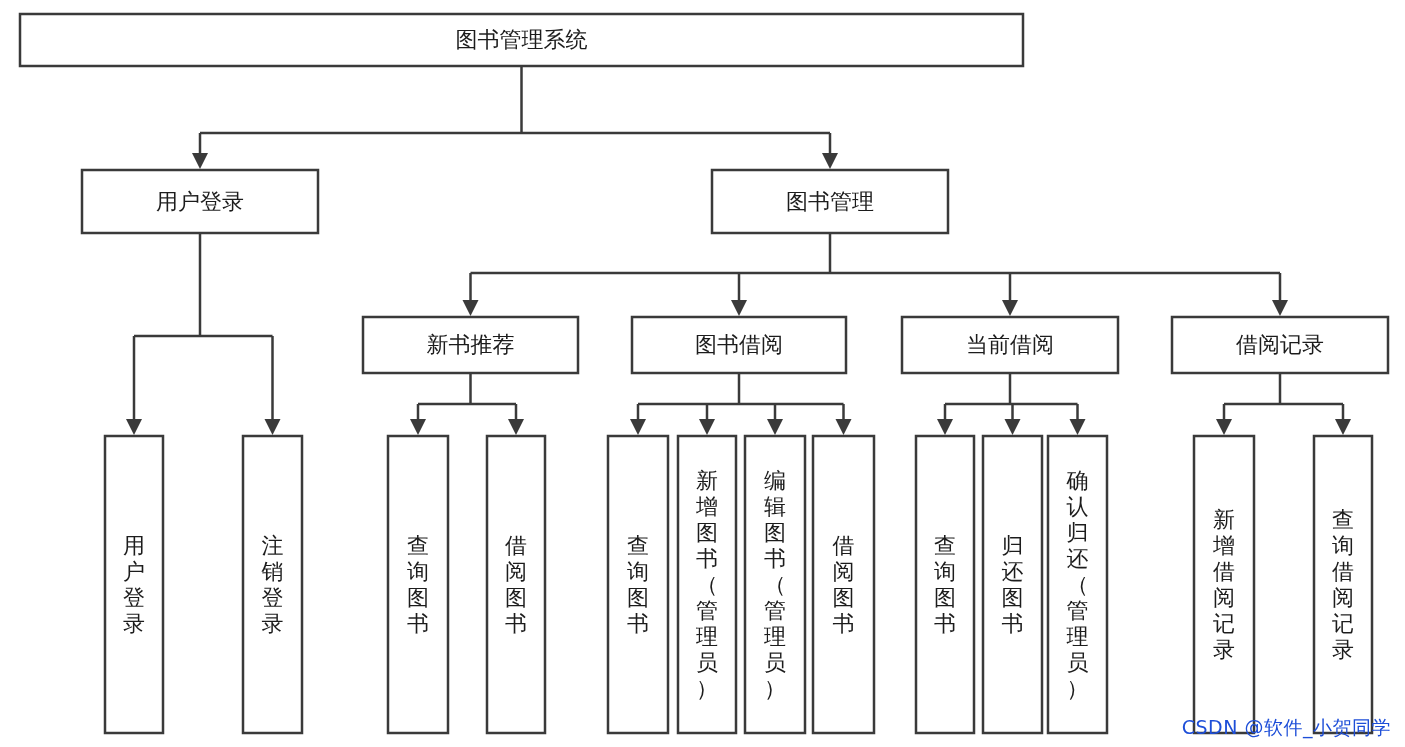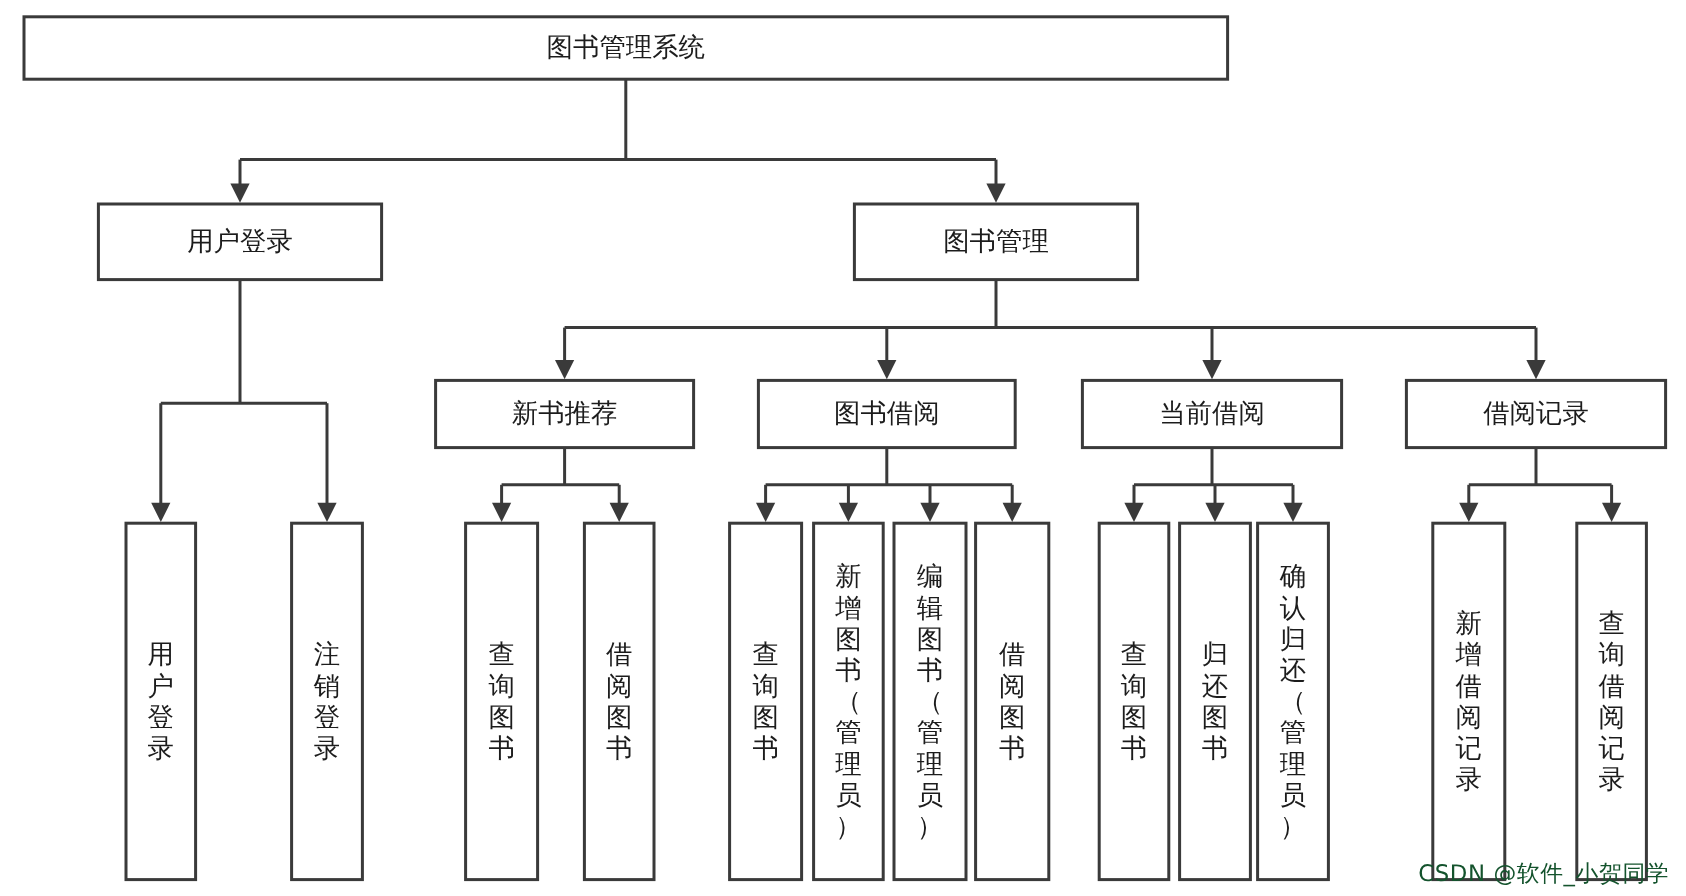--- a/index.html
+++ b/index.html
@@ -52,21 +52,21 @@
   .edge-arrow {
     fill: #3a3a3a;
     stroke: none;
   }
   .watermark-text {
     position: absolute;
     right: 14px;
     bottom: 6px;
     font-family: "DejaVu Sans", "Liberation Sans", sans-serif;
     font-size: 19px;
-    color: #14532d;
+    color: #1d4ed8;
     white-space: nowrap;
     letter-spacing: 0.5px;
     pointer-events: none;
   }
 </style>
 </head>
 <body>
 
 <div id="diagram-root">
   <svg id="flowchart" viewBox="0 0 1405 747" xmlns="http://www.w3.org/2000/svg">

